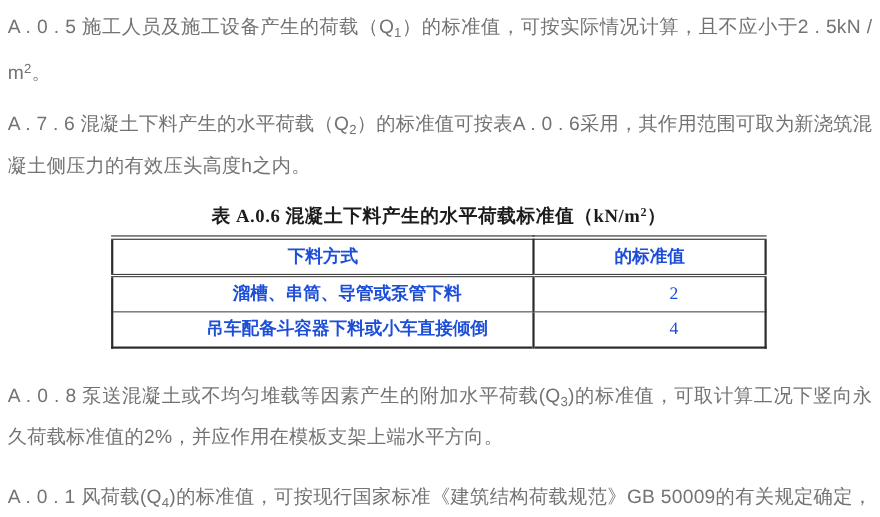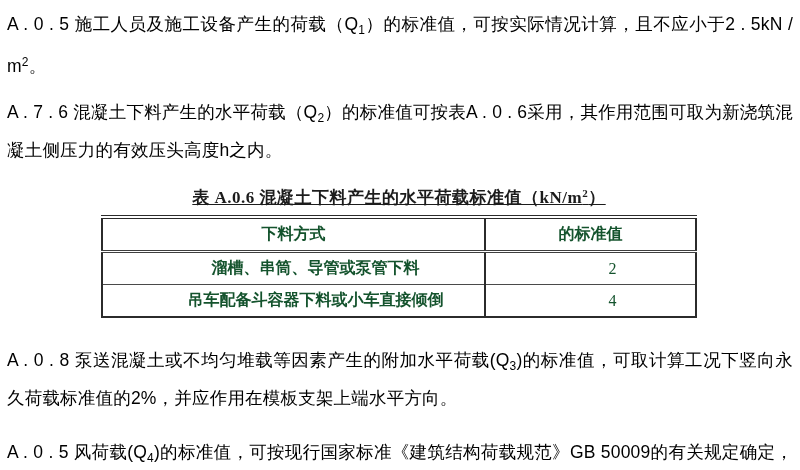--- a/index.html
+++ b/index.html
@@ -10,21 +10,21 @@
     box-sizing: border-box;
     padding: 8px 7px 0 7px;
     background: #ffffff;
     overflow: hidden;
     font-family: "Liberation Sans", "DejaVu Sans", sans-serif;
   }
   .body-text {
     margin: 0 0 14px 0;
     font-size: 17.5px;
     line-height: 32px;
-    color: #000000;
+    color: #737373;
     text-align: justify;
     letter-spacing: 0.2px;
   }
   .body-text .sub { font-size: 12px; vertical-align: -4px; }
   .body-text .sup { font-size: 12px; vertical-align: 6px; }
   .gap-top { margin-top: 8px; }
   .after-table { margin-bottom: 22px; }
 
   
   .table-block {
@@ -33,29 +33,28 @@
   }
   .table-caption {
     text-align: center;
     font-family: "Liberation Serif", "DejaVu Serif", serif;
     font-weight: bold;
     font-size: 17px;
     line-height: 26px;
     color: #1c1c1c;
     margin: 0 0 4px 0;
     letter-spacing: 0.5px;
-    text-decoration: underline;
   }
   .table-caption .sup { font-size: 11px; vertical-align: 6px; }
   .scan-table {
     width: 100%;
     border-collapse: collapse;
     table-layout: fixed;
     font-family: "Liberation Serif", "DejaVu Serif", serif;
-    color: #14532d;
+    color: #1d4ed8;
     background: #ffffff;
     border: 2px solid #2b2b2b;
     border-top: 4px double #2b2b2b;
   }
   .scan-table th, .scan-table td {
     text-align: center;
     vertical-align: middle;
     padding: 0 4px;
     overflow: hidden;
   }
@@ -103,15 +102,15 @@
         <tr>
           <td class="method">吊车配备斗容器下料或小车直接倾倒</td>
           <td class="load">4</td>
         </tr>
       </tbody>
     </table>
   </div>
 
   <p class="body-text after-table"><span>A . 0 . 8 泵送混凝土或不均匀堆载等因素产生的附加水平荷载(Q</span><span class="sub">3</span><span>)的标准值，可取计算工况下竖向永久荷载标准值的2%，并应作用在模板支架上端水平方向。</span></p>
 
-  <p class="body-text gap-top"><span>A . 0 . 5 风荷载(Q</span><span class="sub">4</span><span>)的标准值，可按现行国家标准《建筑结构荷载规范》GB 50009的有关规定确定，此时基本风压可按10年一遇的风压取值，但基本风压不应小于0 . 20kN / m</span></p>
+  <p class="body-text gap-top"><span>A . 0 . 1 风荷载(Q</span><span class="sub">4</span><span>)的标准值，可按现行国家标准《建筑结构荷载规范》GB 50009的有关规定确定，此时基本风压可按10年一遇的风压取值，但基本风压不应小于0 . 20kN / m</span></p>
 
 </div>
 
 </body></html>

